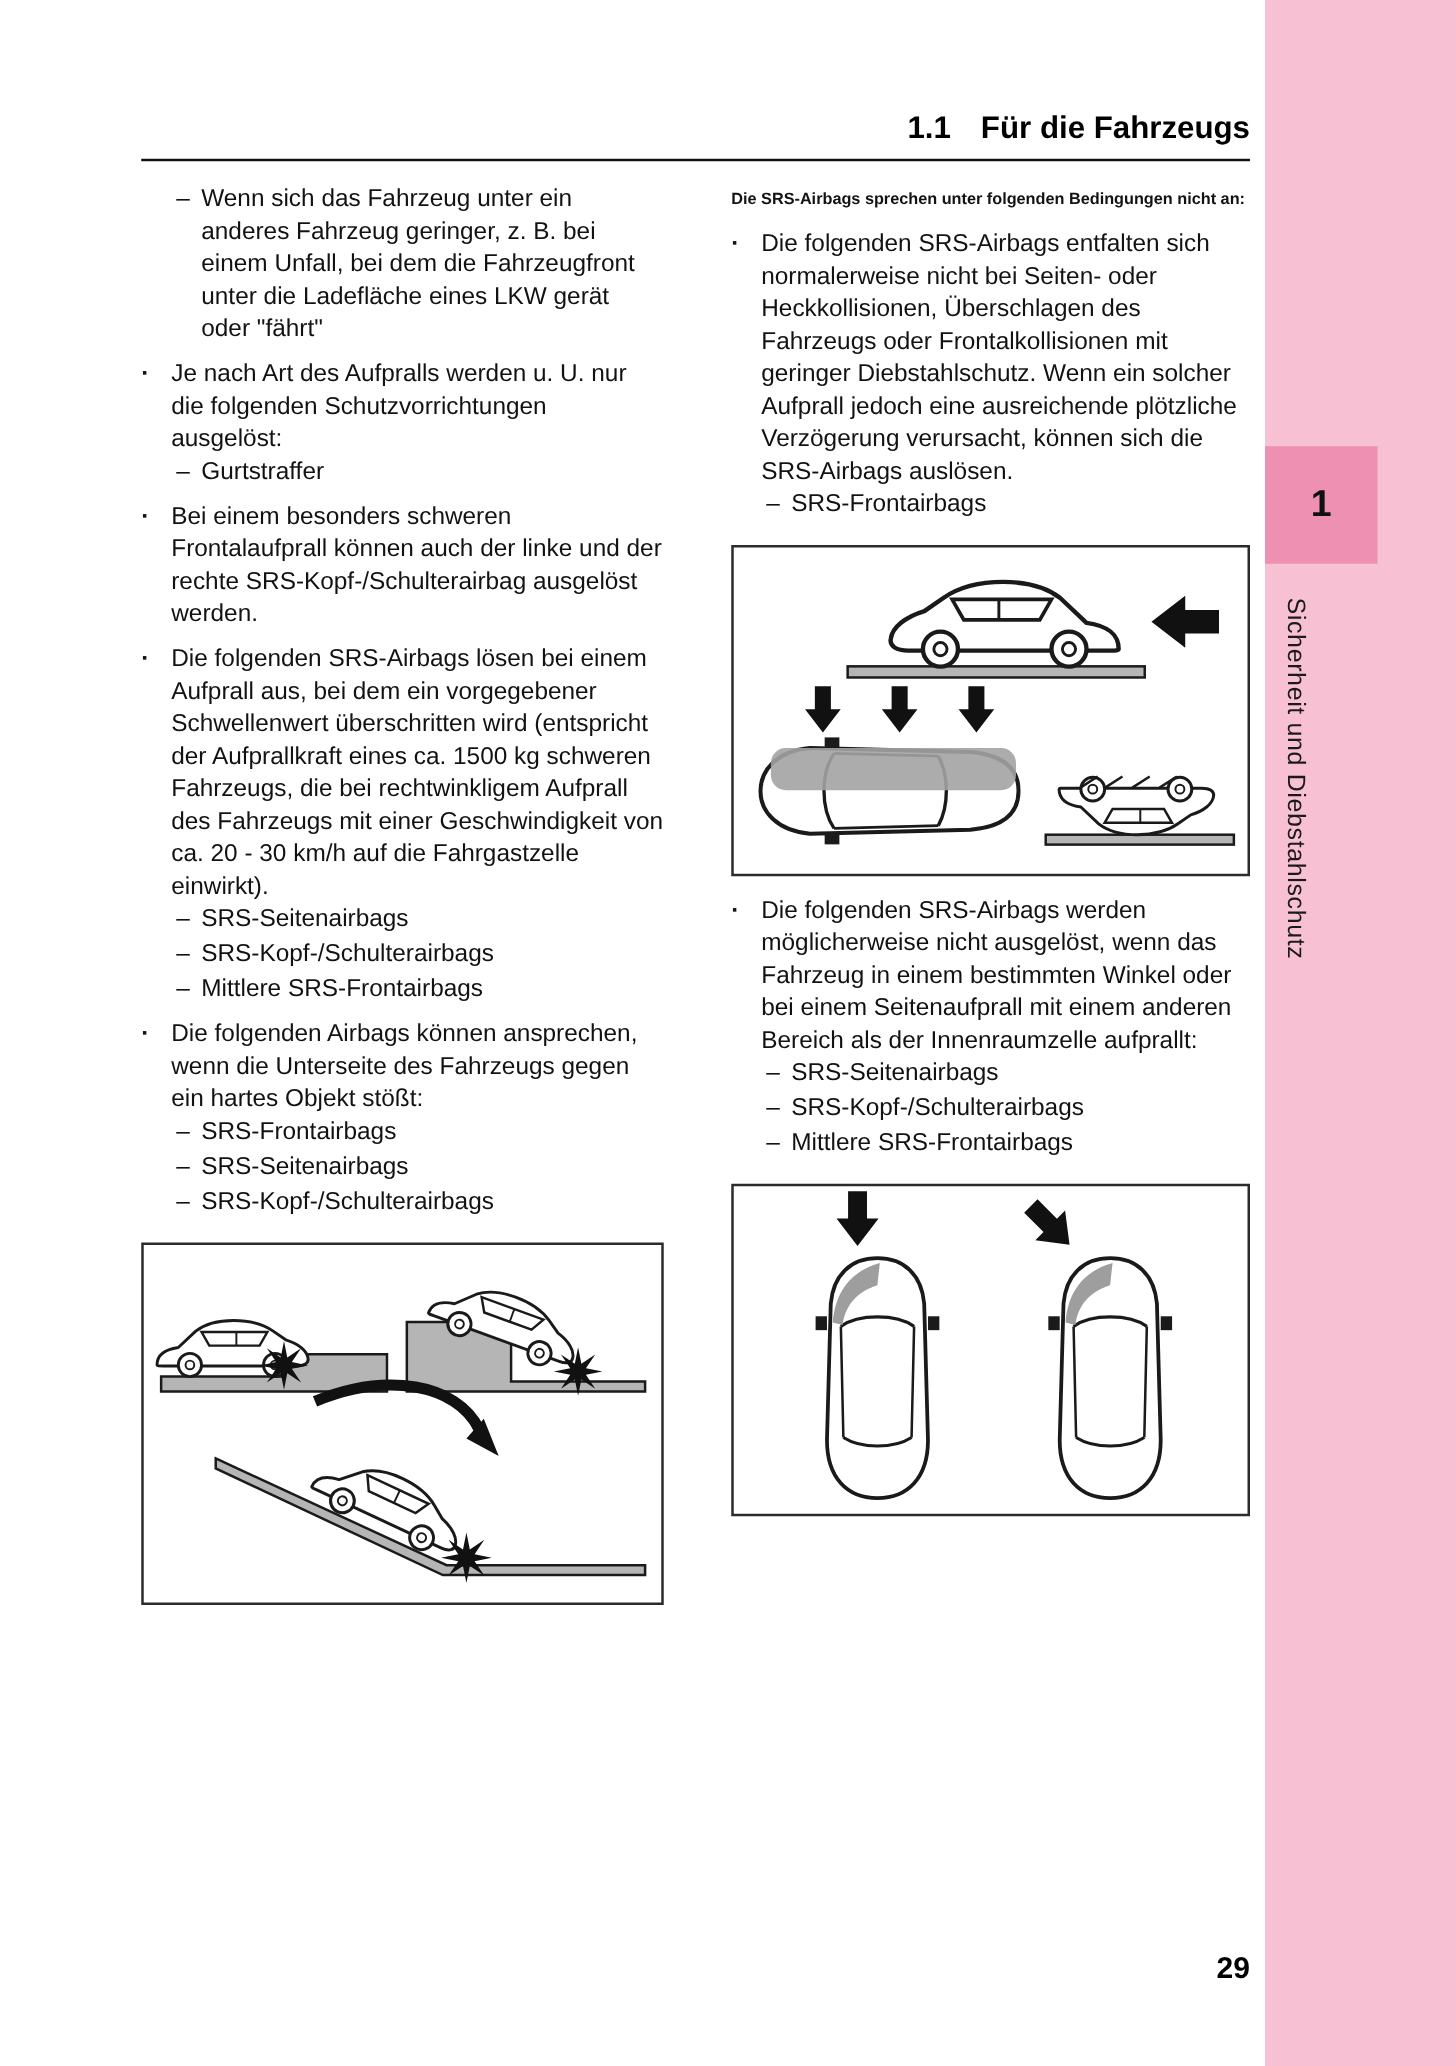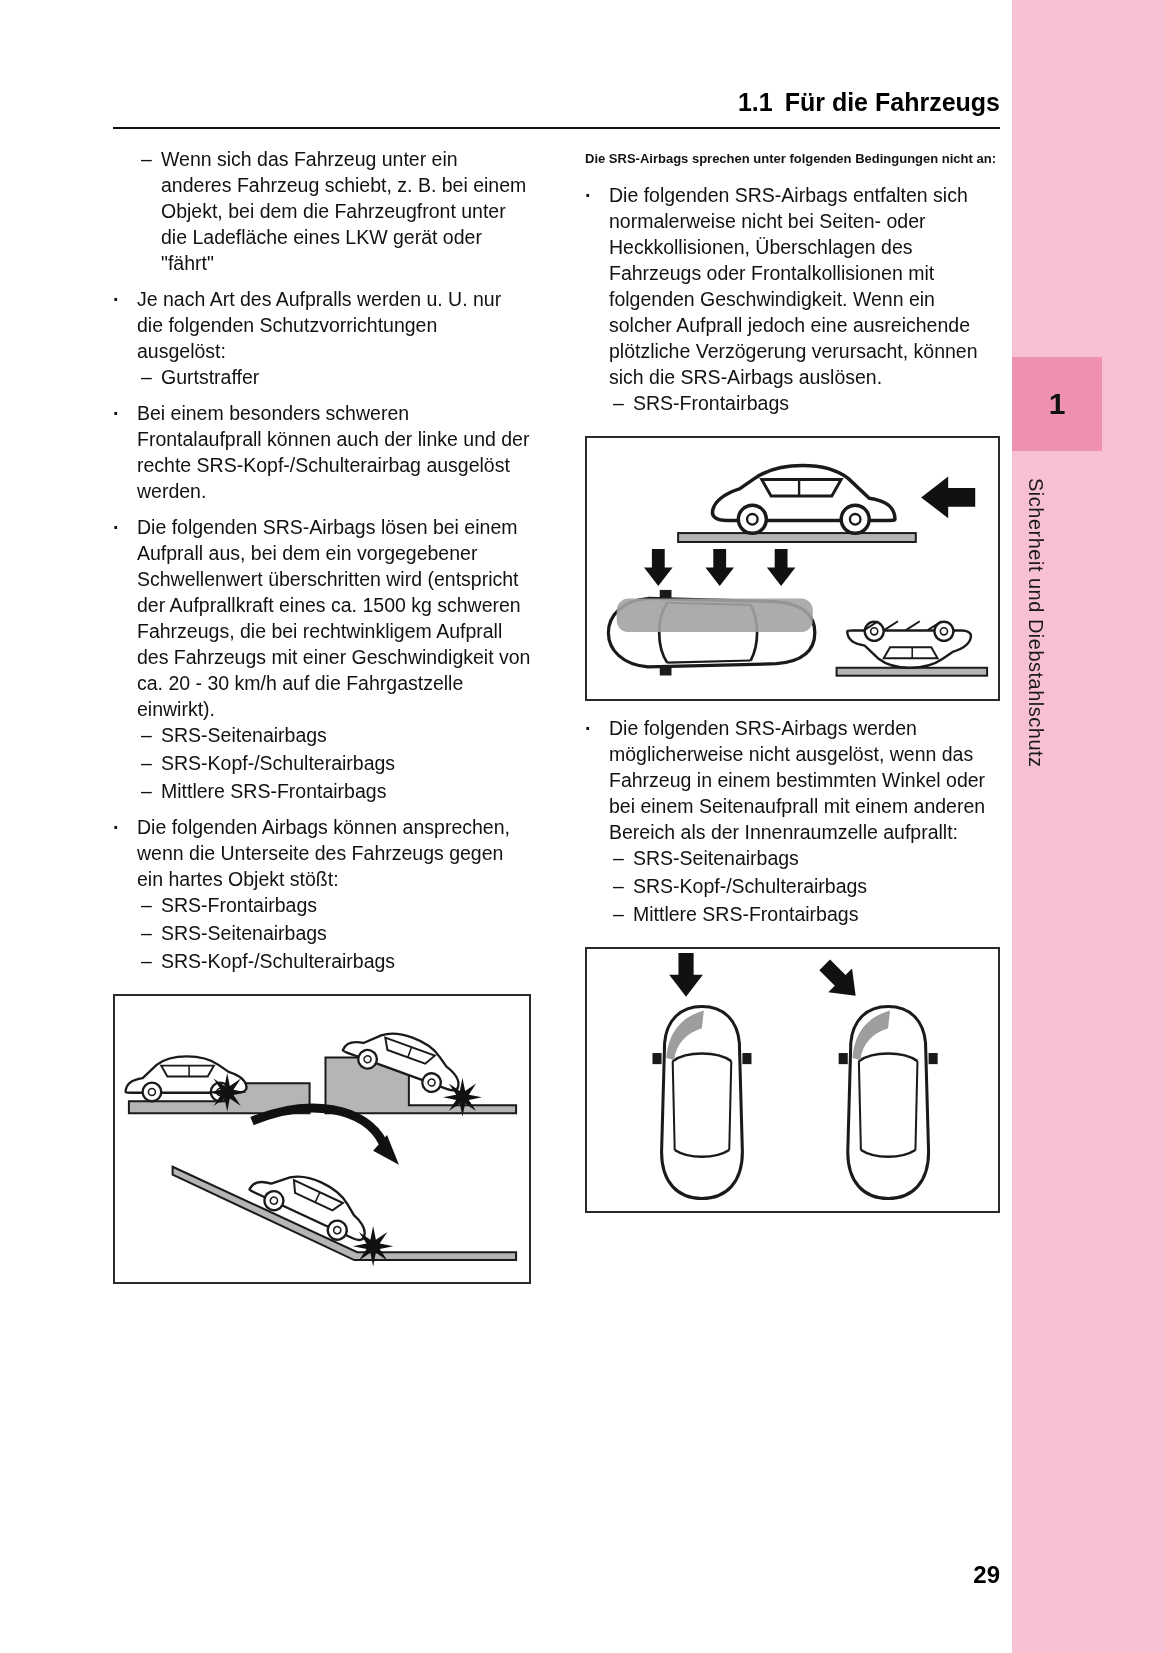--- a/index.html
+++ b/index.html
@@ -16,21 +16,21 @@
     font-size:30px; font-weight:600; color:#111;
   }
   .sidebar-title {
     position:absolute; top:478px; left:12px;
     writing-mode:vertical-rl; text-orientation:mixed;
     font-size:20px; letter-spacing:0.5px; color:#1a1a1a; white-space:nowrap;
   }
   
   .content { position:absolute; left:113px; top:88px; width:887px; }
   .header-row {
-    display:flex; justify-content:flex-end; align-items:baseline; gap:12px;
+    display:flex; justify-content:flex-end; align-items:baseline; gap:24px;
     font-weight:bold; font-size:25px; color:#000;
     padding-bottom:10px; border-bottom:2px solid #111;
   }
   .columns { display:flex; gap:54px; margin-top:17px; }
   .col-left  { width:418px; }
   .col-right { width:415px; }
 
   .b-head { font-weight:bold; font-size:13px; line-height:26px; margin:18px 0 10px; }
   .col-right .b-head:first-child, .col-left .b-head:first-child { margin-top:0; }
 
@@ -107,21 +107,21 @@
       <span>1.1</span>
       <span>Für die Fahrzeugs</span>
     </div>
 
     <div class="columns">
 
       <div class="col-left">
 
         <div class="b-dash-top">
           <span class="marker-d">–</span>
-          <span class="b-text">Wenn sich das Fahrzeug unter ein anderes Fahrzeug schiebt, z. B. bei einem Objekt, bei dem die Fahrzeugfront unter die Ladefläche eines LKW gerät oder "fährt"</span>
+          <span class="b-text">Wenn sich das Fahrzeug unter ein anderes Fahrzeug geringer, z. B. bei einem Unfall, bei dem die Fahrzeugfront unter die Ladefläche eines LKW gerät oder "fährt"</span>
         </div>
 
         <div class="b-bullet">
           <div class="row">
             <span class="marker-b">·</span>
             <span class="b-text">Je nach Art des Aufpralls werden u. U. nur die folgenden Schutzvorrichtungen ausgelöst:</span>
           </div>
           <div class="sub">
             <span class="marker-d">–</span>
             <span>Gurtstraffer</span>
@@ -196,21 +196,21 @@
 
       </div>
 
       <div class="col-right">
 
         <div class="b-head">Die SRS-Airbags sprechen unter folgenden Bedingungen nicht an:</div>
 
         <div class="b-bullet">
           <div class="row">
             <span class="marker-b">·</span>
-            <span class="b-text">Die folgenden SRS-Airbags entfalten sich normalerweise nicht bei Seiten- oder Heckkollisionen, Überschlagen des Fahrzeugs oder Frontalkollisionen mit folgenden Geschwindigkeit. Wenn ein solcher Aufprall jedoch eine ausreichende plötzliche Verzögerung verursacht, können sich die SRS-Airbags auslösen.</span>
+            <span class="b-text">Die folgenden SRS-Airbags entfalten sich normalerweise nicht bei Seiten- oder Heckkollisionen, Überschlagen des Fahrzeugs oder Frontalkollisionen mit geringer Diebstahlschutz. Wenn ein solcher Aufprall jedoch eine ausreichende plötzliche Verzögerung verursacht, können sich die SRS-Airbags auslösen.</span>
           </div>
           <div class="sub">
             <span class="marker-d">–</span>
             <span>SRS-Frontairbags</span>
           </div>
         </div>
 
         <div class="fig">
           <svg viewBox="0 0 415 264">
 

